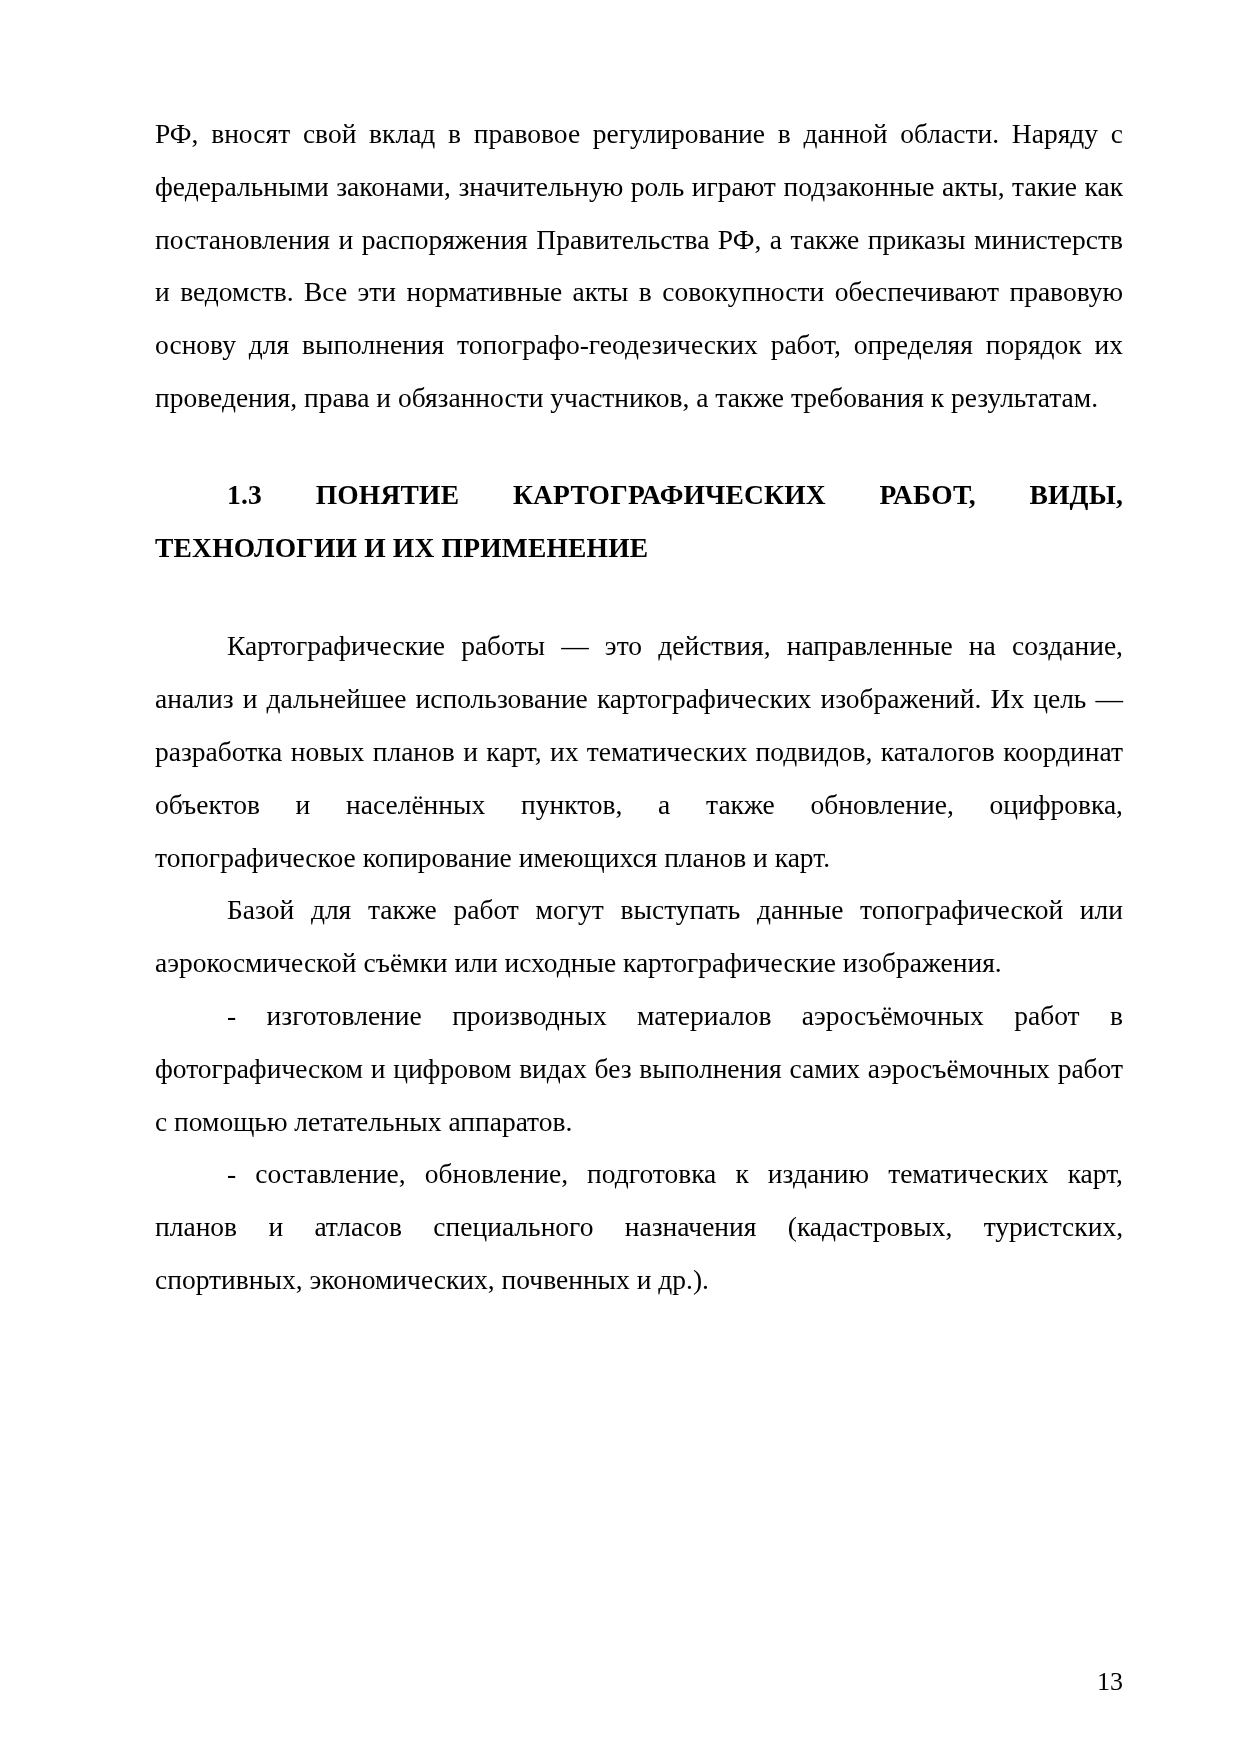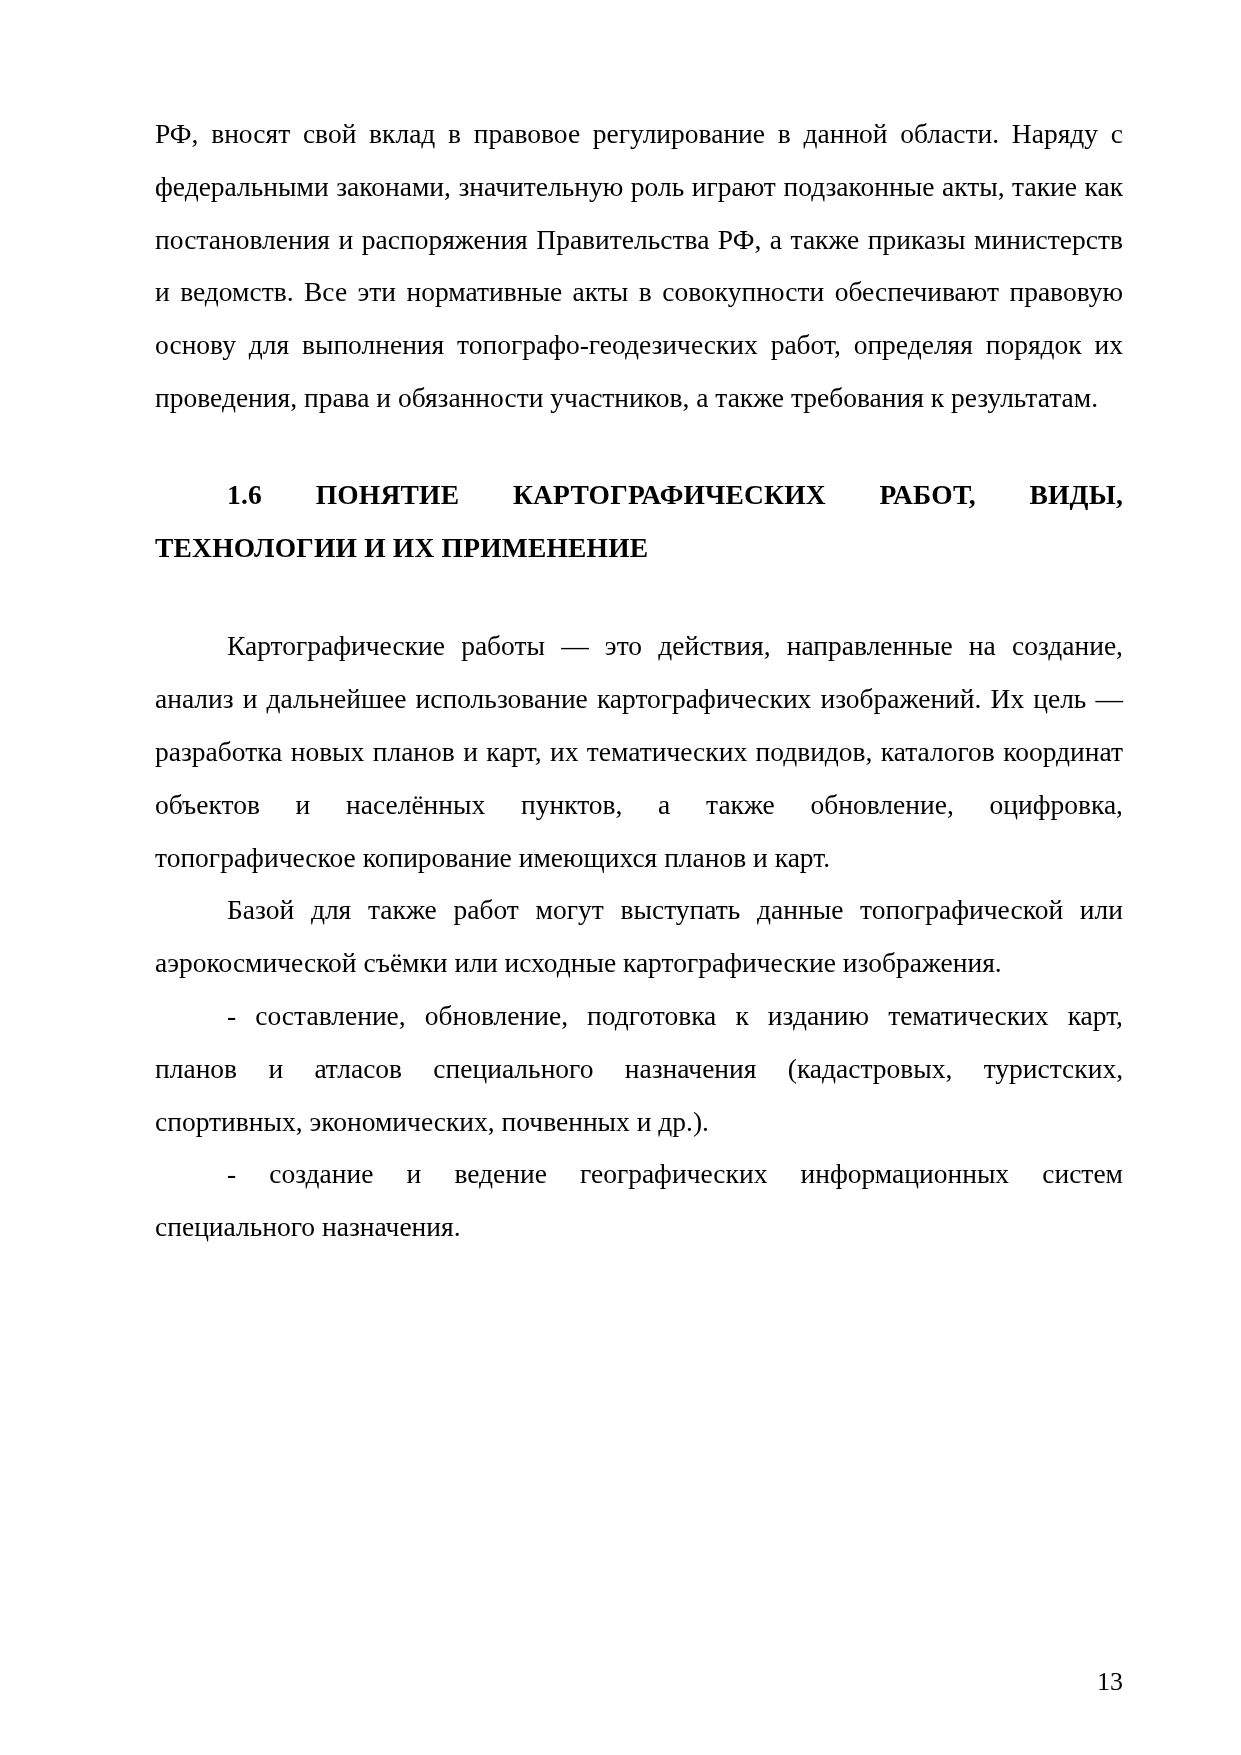--- a/index.html
+++ b/index.html
@@ -59,32 +59,32 @@
 </style>
 </head>
 <body>
 
 <div class="page">
 
   <div class="doc-body">
 
     <p>РФ, вносят свой вклад в правовое регулирование в данной области. Наряду с федеральными законами, значительную роль играют подзаконные акты, такие как постановления и распоряжения Правительства РФ, а также приказы министерств и ведомств. Все эти нормативные акты в совокупности обеспечивают правовую основу для выполнения топографо-геодезических работ, определяя порядок их проведения, права и обязанности участников, а также требования к результатам.</p>
 
-    <h2 class="heading">1.6 ПОНЯТИЕ КАРТОГРАФИЧЕСКИХ РАБОТ, ВИДЫ, ТЕХНОЛОГИИ И ИХ ПРИМЕНЕНИЕ</h2>
+    <h2 class="heading">1.3 ПОНЯТИЕ КАРТОГРАФИЧЕСКИХ РАБОТ, ВИДЫ, ТЕХНОЛОГИИ И ИХ ПРИМЕНЕНИЕ</h2>
 
     <div class="spacer-after-heading"></div>
 
     <p class="indent">Картографические работы — это действия, направленные на создание, анализ и дальнейшее использование картографических изображений. Их цель — разработка новых планов и карт, их тематических подвидов, каталогов координат объектов и населённых пунктов, а также обновление, оцифровка, топографическое копирование имеющихся планов и карт.</p>
 
     <p class="indent">Базой для также работ могут выступать данные топографической или аэрокосмической съёмки или исходные картографические изображения.</p>
 
 
 
+    <p class="indent">- изготовление производных материалов аэросъёмочных работ в фотографическом и цифровом видах без выполнения самих аэросъёмочных работ с помощью летательных аппаратов.</p>
 
     <p class="indent">- составление, обновление, подготовка к изданию тематических карт, планов и атласов специального назначения (кадастровых, туристских, спортивных, экономических, почвенных и др.).</p>
 
-    <p class="indent">- создание и ведение географических информационных систем специального назначения.</p>
 
   </div>
 
   <div class="page-number">13</div>
 
 </div>
 
 </body></html>

